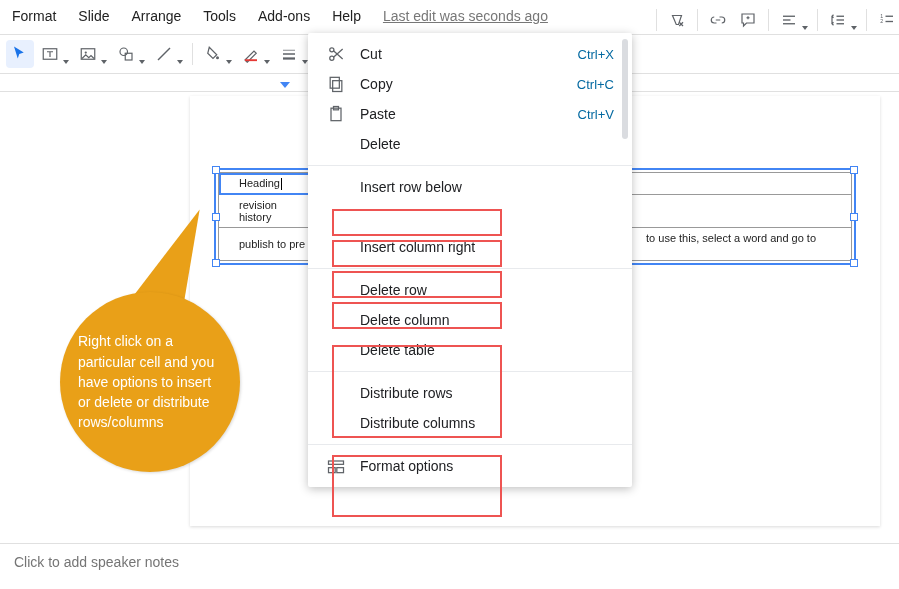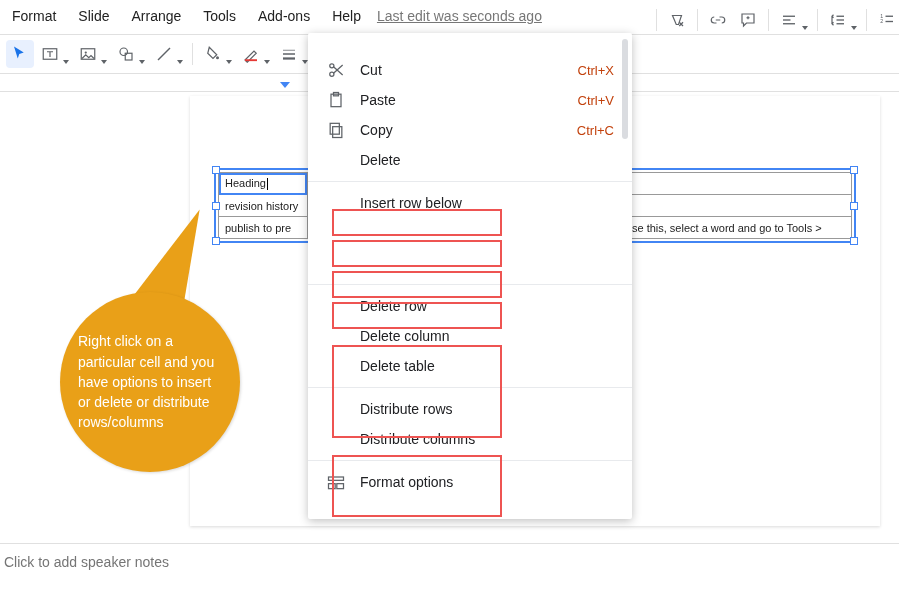--- a/index.html
+++ b/index.html
@@ -22,21 +22,21 @@
     font-size: 14px;
     color: #222;
     text-align: center;
   }
   .menubar .menu-item {
     padding: 4px 10px;
     border-radius: 4px;
     cursor: pointer;
   }
   .last-edit {
-    margin-left: 4px;
+    margin-left: 10px;
     color: #777;
     text-decoration: underline;
     font-size: 14px;
   }
   
   .toolbar {
     border-top: 1px solid #e0e0e0;
     border-bottom: 1px solid #e0e0e0;
     display: flex;
     align-items: center;
@@ -141,21 +141,21 @@
   .handle.bm { left: 50%; margin-left: -4px; bottom: -6px; }
   .handle.ml { left: -6px; top: 50%; margin-top: -4px; }
   .handle.mr { right: -6px; top: 50%; margin-top: -4px; }
   .tbl {
     border-collapse: collapse;
     width: 100%;
     font-size: 11px;
   }
   .tbl td {
     border: 1px solid #999;
-    padding: 4px 6px;
+    padding: 4px 20px;
     height: 22px;
     font-size: 11px;
     color: #222;
     vertical-align: middle;
   }
   .tbl td.sel {
     outline: 2px solid #4285f4;
     outline-offset: -2px;
     position: relative;
   }
@@ -186,21 +186,21 @@
 
   
   .context-menu {
     position: absolute;
     left: 308px;
     top: 33px;
     width: 324px;
     background: #fff;
     border-radius: 2px;
     box-shadow: 0 2px 10px rgba(0,0,0,.25);
-    padding: 22px 0;
+    padding: 6px 0;
     z-index: 50;
   }
   .cm-item {
     display: flex;
     align-items: center;
     height: 30px;
     padding: 0 18px 0 18px;
     font-size: 14px;
     color: #202124;
     cursor: pointer;
@@ -210,21 +210,21 @@
     width: 20px;
     height: 20px;
     margin-right: 14px;
     display: inline-flex;
     align-items: center;
     justify-content: center;
     color: #5f6368;
   }
   .cm-item .cm-label { flex: 1; }
   .cm-item .cm-shortcut {
-    color: #c2410c;
+    color: #0369a1;
     font-size: 13px;
   }
   .cm-sep {
     height: 1px;
     background: #e8eaed;
     margin: 6px 0;
   }
   .cm-scroll {
     position: absolute;
     right: 4px;
@@ -280,21 +280,21 @@
     content: "";
     position: absolute;
     border-left: 20px solid transparent;
     border-right: 40px solid transparent;
     border-bottom: 120px solid #e9a018;
   }
 
   
   .speaker-notes {
     height: 40px;
-    padding: 10px 4px;
+    padding: 10px 14px;
     color: #757575;
     font-size: 14px;
     background: #fff;
   }
 
   
   .tb-right { position: absolute; left: 652px; top: 0; display: flex; align-items: center; height: 40px; gap: 2px; }
 
 </style>
 </head>
@@ -469,53 +469,54 @@
           <line x1="9" y1="8" x2="20" y2="18" stroke="currentColor" stroke-width="1.5"></line>
           <line x1="9" y1="16" x2="20" y2="6" stroke="currentColor" stroke-width="1.5"></line>
         </svg>
       </span>
     <span class="cm-label">Cut</span>
     <span class="cm-shortcut">Ctrl+X</span>
   </div>
   <div class="cm-item">
     <span class="cm-icon">
         <svg viewBox="0 0 24 24">
+          <rect x="8" y="8" width="11" height="13" fill="none" stroke="currentColor" stroke-width="1.5"></rect>
+          <rect x="5" y="4" width="11" height="13" fill="none" stroke="currentColor" stroke-width="1.5"></rect>
+        </svg>
+      </span>
+    <span class="cm-label">Copy</span>
+    <span class="cm-shortcut">Ctrl+C</span>
+  </div>
+  <div class="cm-item">
+    <span class="cm-icon">
+        <svg viewBox="0 0 24 24">
           <rect x="6" y="5" width="12" height="15" fill="none" stroke="currentColor" stroke-width="1.5"></rect>
           <rect x="9" y="3" width="6" height="4" fill="none" stroke="currentColor" stroke-width="1.5"></rect>
         </svg>
       </span>
     <span class="cm-label">Paste</span>
     <span class="cm-shortcut">Ctrl+V</span>
   </div>
   <div class="cm-item">
-    <span class="cm-icon">
-        <svg viewBox="0 0 24 24">
-          <rect x="8" y="8" width="11" height="13" fill="none" stroke="currentColor" stroke-width="1.5"></rect>
-          <rect x="5" y="4" width="11" height="13" fill="none" stroke="currentColor" stroke-width="1.5"></rect>
-        </svg>
-      </span>
-    <span class="cm-label">Copy</span>
-    <span class="cm-shortcut">Ctrl+C</span>
-  </div>
-  <div class="cm-item">
     <span class="cm-icon"></span>
     <span class="cm-label">Delete</span>
   </div>
 
   <div class="cm-sep"></div>
 
   <div class="cm-item">
     <span class="cm-icon"></span>
       <span class="cm-label">Insert row below</span>
   </div>
   <div class="cm-item">
     <span class="cm-icon"></span>
   </div>
   <div class="cm-item">
     <span class="cm-icon"></span>
+      <span class="cm-label">Insert column right</span>
   </div>
 
   <div class="cm-sep"></div>
 
   <div class="cm-item">
     <span class="cm-icon"></span>
       <span class="cm-label">Delete row</span>
   </div>
   <div class="cm-item">
     <span class="cm-icon"></span>

